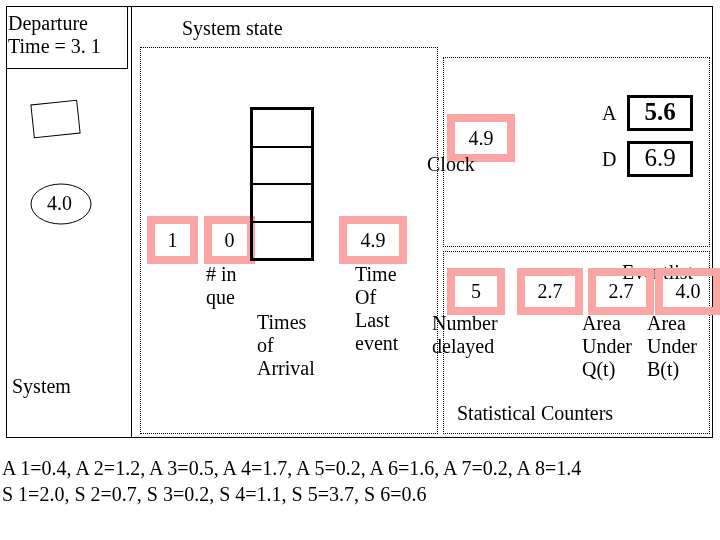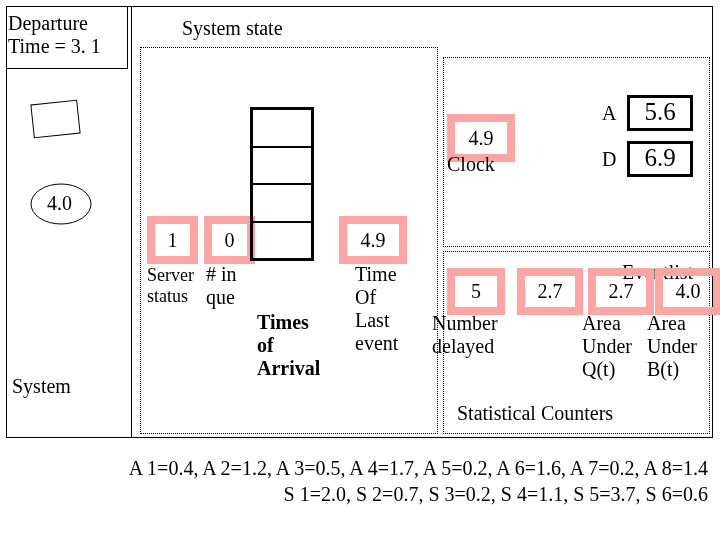--- a/index.html
+++ b/index.html
@@ -30,24 +30,23 @@
   }
   .ladder div {
     flex: 1;
     border-bottom: 2px solid #000;
   }
   .ladder div:last-child { border-bottom: none; }
   .lbl { white-space: pre; }
   .big { font-size: 25px; }
   .bottom {
     position: absolute;
-    left: 8px; top: 455px;
+    left: 2px; top: 455px;
     width: 700px;
     line-height: 1.3;
-    text-align: right;
   }
 </style>
 </head>
 <body>
 
 <div class="outer">
 
   <div class="abs box lbl" style="left:-1px; top:-1px; width:115px; padding:5px 4px 10px 1px;">Departure
 Time = 3. 1</div>
 
@@ -60,51 +59,49 @@
   <svg class="abs" style="left:22px; top:175px;" width="64" height="44">
     <ellipse cx="32" cy="22" rx="30" ry="20" fill="none" stroke="#000" stroke-width="1"></ellipse>
   </svg>
   <div class="abs" style="left:40px; top:185px;">4.0</div>
 
   <div class="abs" style="left:175px; top:10px;">System state</div>
 
   <div class="abs dbox" style="left:133px; top:40px; width:296px; height:385px;"></div>
 
   <div class="abs thick" style="left:140px; top:209px; width:35px; height:32px; text-align:center; line-height:32px;">1</div>
-  <div class="abs lbl" style="left:140px; top:258px; font-size:18px;">Server
-status</div>
 
   <div class="abs thick" style="left:197px; top:209px; width:35px; height:32px; text-align:center; line-height:32px;">0</div>
   <div class="abs lbl" style="left:199px; top:256px;"># in
 que</div>
 
   <div class="abs ladder" style="left:243px; top:100px; width:58px; height:148px;">
     <div></div>
       <div></div>
       <div></div>
       <div></div>
   </div>
-  <div class="abs lbl" style="left:250px; top:304px;font-weight:bold;">Times
+  <div class="abs lbl" style="left:250px; top:304px;">Times
 of
 Arrival</div>
 
   <div class="abs thick" style="left:332px; top:209px; width:52px; height:32px; text-align:center; line-height:32px;">4.9</div>
   <div class="abs lbl" style="left:348px; top:256px;">Time
 Of
 Last
 event</div>
 
   <div class="abs thick" style="left:440px; top:107px; width:52px; height:32px; text-align:center; line-height:32px;">4.9</div>
-  <div class="abs" style="left:440px; top:146px;">Clock</div>
+  <div class="abs" style="left:420px; top:146px;">Clock</div>
 
   <div class="abs dbox" style="left:436px; top:50px; width:265px; height:188px;"></div>
   <div class="abs" style="left:615px; top:208px;margin-top:46px;">Eventlist</div>
 
   <div class="abs" style="left:595px; top:95px;">A</div>
-  <div class="abs xthick big" style="left:620px; top:88px; width:60px; height:30px; text-align:center;">5.6</div>
+  <div class="abs xthick big" style="left:620px; top:88px; width:60px; height:30px; text-align:center;font-weight:bold;">5.6</div>
 
   <div class="abs" style="left:595px; top:141px;">D</div>
   <div class="abs xthick big" style="left:620px; top:134px; width:60px; height:30px; text-align:center;">6.9</div>
 
   <div class="abs dbox" style="left:436px; top:244px; width:265px; height:181px;"></div>
 
   <div class="abs thick" style="left:440px; top:261px; width:42px; height:31px; text-align:center; line-height:31px;">5</div>
   <div class="abs lbl" style="left:425px; top:305px;">Number
 delayed</div>
 

